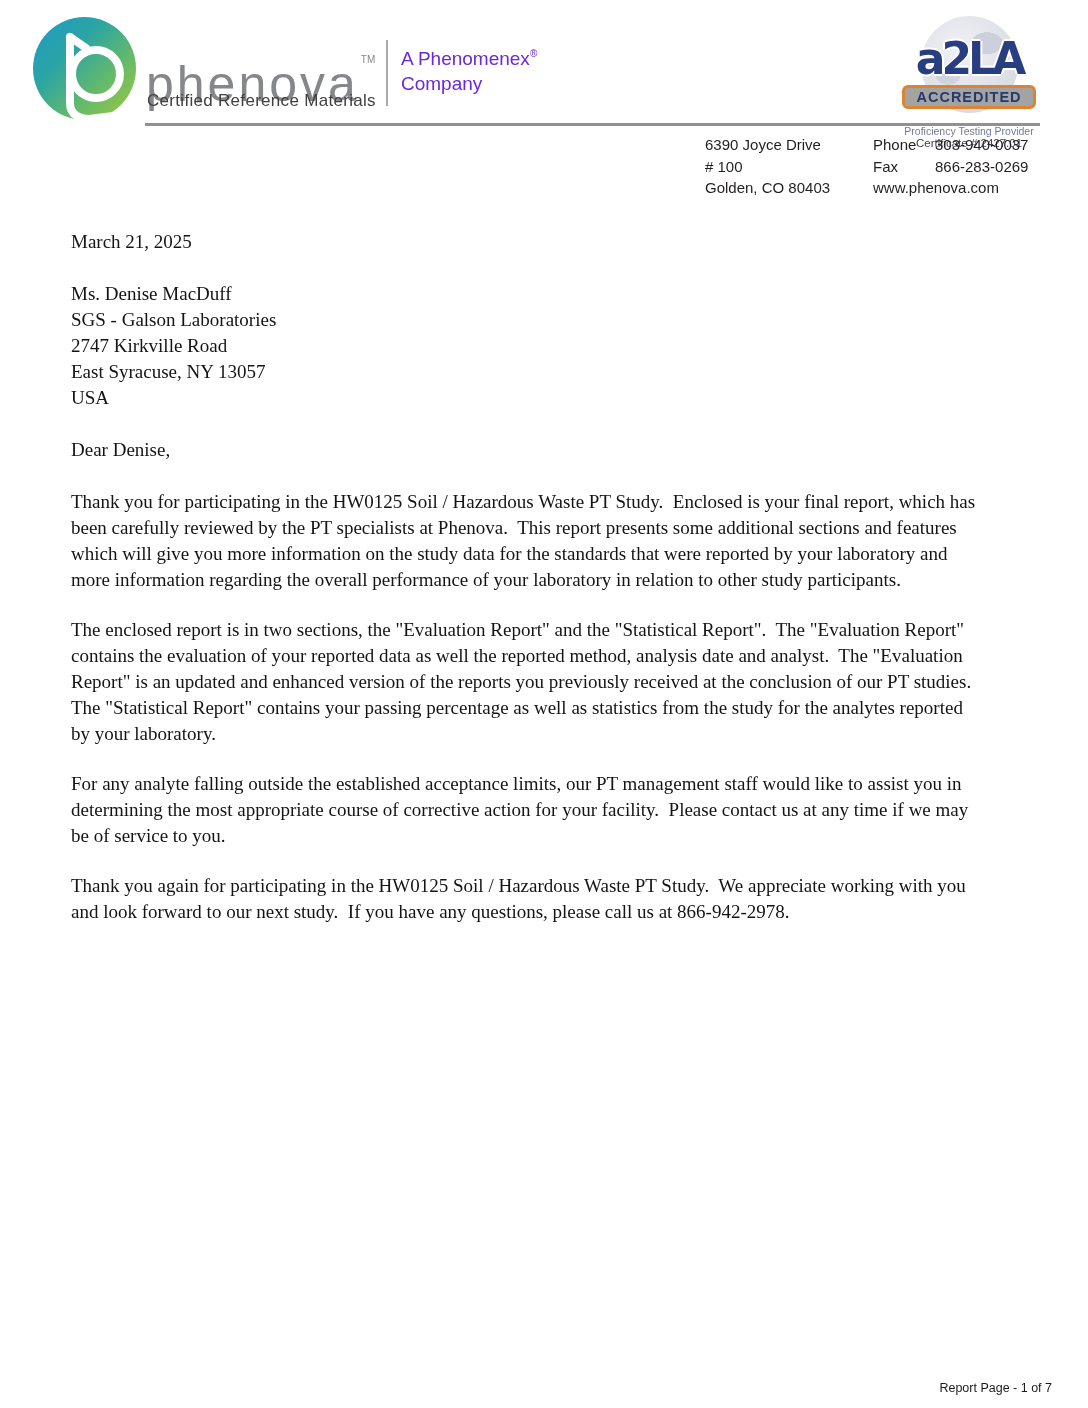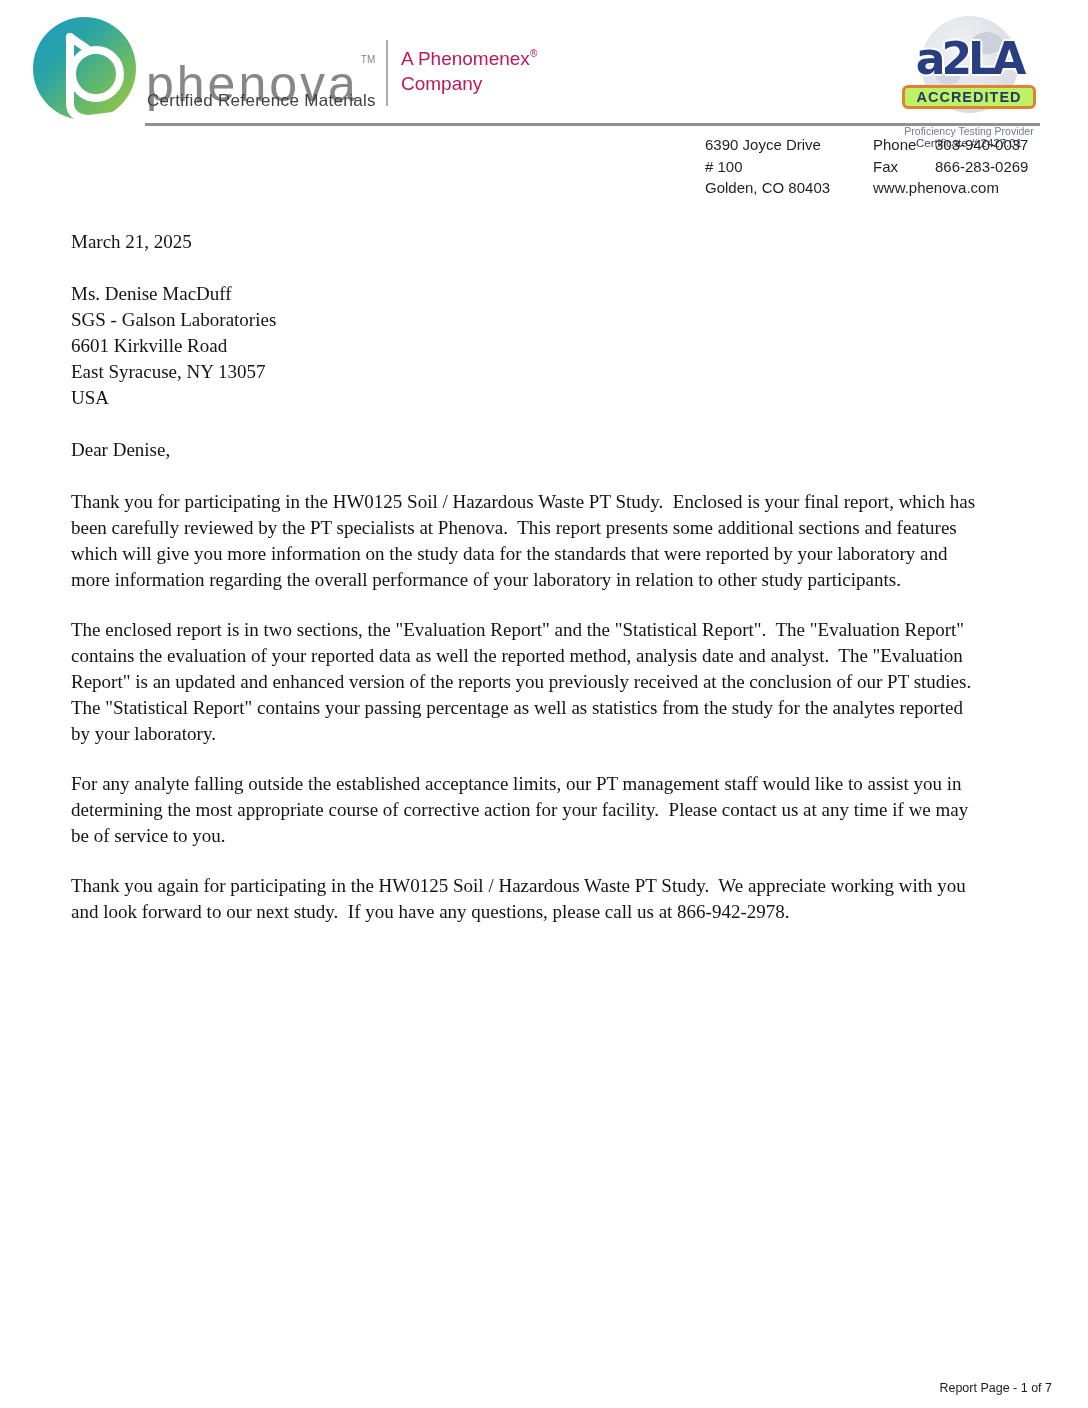--- a/index.html
+++ b/index.html
@@ -25,42 +25,42 @@
   .tagline {
     position:absolute; left:147px; top:91px;
     font-size:17px; letter-spacing:0.3px; color:#404040;
   }
   .logo-divider {
     position:absolute; left:386px; top:40px; width:2px; height:66px;
     background:#a8aaac;
   }
   .company {
     position:absolute; left:401px; top:41px;
-    font-size:19px; line-height:25px; color:#be185d;
+    font-size:19px; line-height:25px; color:#6d28d9;
   }
   .company sup { font-size:10px; vertical-align:8px; }
 
   
   .badge { position:absolute; left:900px; top:16px; width:138px; }
   .globe {
     position:absolute; left:21px; top:0px; width:97px; height:97px; border-radius:50%;
     background:
       radial-gradient(26px 18px at 68% 28%, #ccd0db 0 60%, transparent 61%),
       radial-gradient(20px 14px at 28% 62%, #d0d4de 0 60%, transparent 61%),
       radial-gradient(circle at 40% 35%, #f1f2f5 0%, #dadde4 70%, #c8ccd6 100%);
   }
   .a2la-text {
     position:relative; text-align:center; margin-top:18px;
     font-family:"DejaVu Sans", sans-serif; font-weight:800;
     font-size:44px; line-height:50px; letter-spacing:-4px; color:#283e80;
     text-shadow:-2px 0 #fff, 2px 0 #fff, 0 -2px #fff, 0 2px #fff;
   }
   .accredited-box {
     position:relative; margin:1px 2px 0 2px; padding:1px 0;
-    border:3px solid #dd8434; border-radius:6px; background:#bef264;
+    border:3px solid #dd8434; border-radius:6px; background:#a3a3a3;
     text-align:center; font-weight:bold; font-size:14.5px; letter-spacing:1px;
     color:#26396b;
   }
   .badge-sub {
     position:relative; margin-top:16px; text-align:center;
     font-size:10.5px; color:#707c94;
   }
   .badge-cert {
     position:relative; text-align:center;
     font-size:11.5px; color:#3c4350;
@@ -140,21 +140,21 @@
     <div><span class="lbl">Phone</span><span>303-940-0037</span></div>
     <div><span class="lbl">Fax</span><span>866-283-0269</span></div>
     <div>www.phenova.com</div>
   </div>
 
   <div class="letter">
     <div class="block">March 21, 2025</div>
     <div class="block">
       <div class="line">Ms. Denise MacDuff</div>
       <div class="line">SGS - Galson Laboratories</div>
-      <div class="line">6601 Kirkville Road</div>
+      <div class="line">2747 Kirkville Road</div>
       <div class="line">East Syracuse, NY 13057</div>
       <div class="line">USA</div>
     </div>
     <div class="block">Dear Denise,</div>
     <p>Thank you for participating in the HW0125 Soil / Hazardous Waste PT Study.  Enclosed is your final report, which has been carefully reviewed by the PT specialists at Phenova.  This report presents some additional sections and features which will give you more information on the study data for the standards that were reported by your laboratory and more information regarding the overall performance of your laboratory in relation to other study participants.</p>
     <p>The enclosed report is in two sections, the "Evaluation Report" and the "Statistical Report".  The "Evaluation Report" contains the evaluation of your reported data as well the reported method, analysis date and analyst.  The "Evaluation Report" is an updated and enhanced version of the reports you previously received at the conclusion of our PT studies.  The "Statistical Report" contains your passing percentage as well as statistics from the study for the analytes reported by your laboratory.</p>
     <p>For any analyte falling outside the established acceptance limits, our PT management staff would like to assist you in determining the most appropriate course of corrective action for your facility.  Please contact us at any time if we may be of service to you.</p>
     <p>Thank you again for participating in the HW0125 Soil / Hazardous Waste PT Study.  We appreciate working with you and look forward to our next study.  If you have any questions, please call us at 866-942-2978.</p>
   </div>
 

